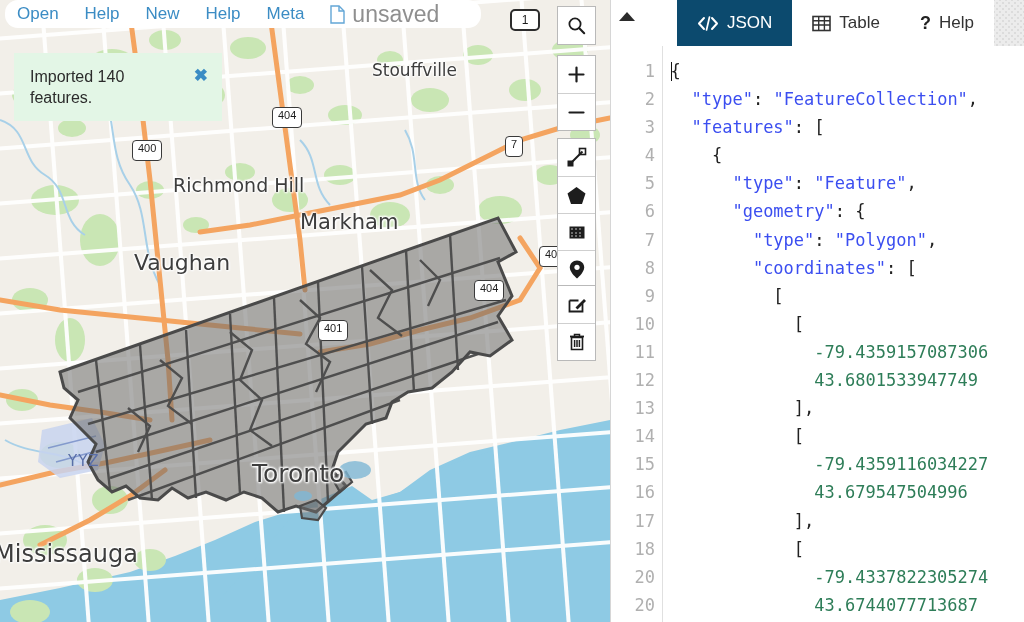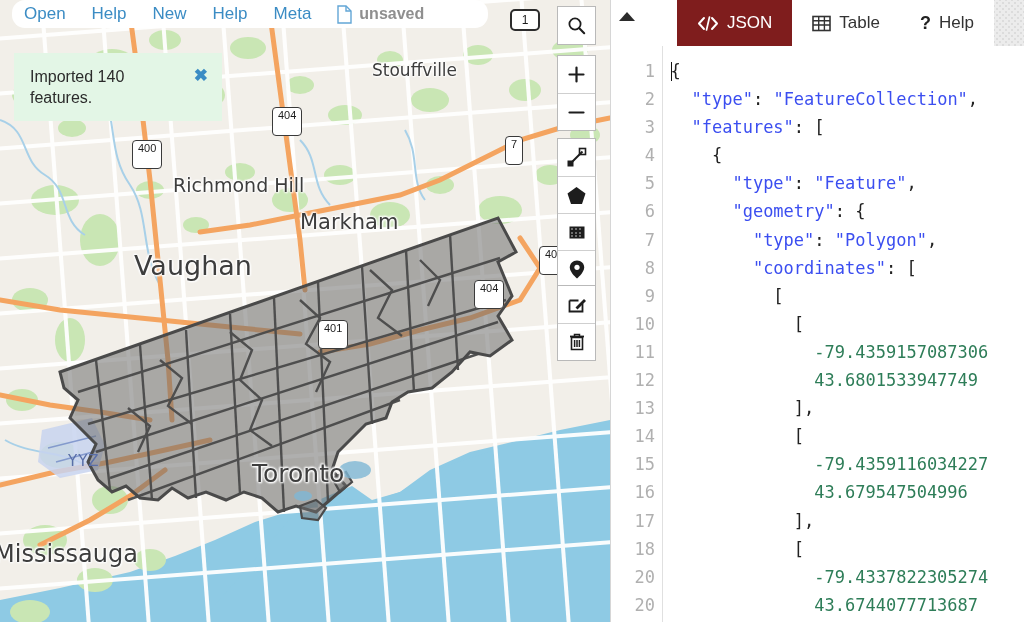--- a/index.html
+++ b/index.html
@@ -15,37 +15,37 @@
   #map-pane {
     position: relative;
     width: 610px; height: 622px;
     overflow: hidden;
     background: #f2efe9;
   }
   #map-canvas { position: absolute; inset: 0; }
 
   
   #toolbar {
-    position: absolute; top: 0; left: 12px;
+    position: absolute; top: 0; left: 5px;
     width: 476px; height: 28px;
     background: #fff;
     display: flex; align-items: center;
     padding-left: 12px;
     z-index: 40;
     border-radius: 13px;
   }
   .tb-link {
     color: #3b8cc4;
     font-size: 17px;
     margin-right: 26px;
     cursor: pointer;
     white-space: nowrap;
   }
   #file-chip { display: flex; align-items: center; gap: 7px; }
-  #file-chip .fname { color: #8f8f8f; font-size: 16px; font-weight: bold; }
+  #file-chip .fname { color: #8f8f8f; font-size: 23px; }
   .doc-ico { display:block; }
 
   
   #notice {
     position: absolute; top: 53px; left: 14px;
     width: 208px; min-height: 68px;
     background: #e3f6e6;
     padding: 13px 14px 12px 16px;
     z-index: 45;
     display: flex; justify-content: space-between; align-items: flex-start;
@@ -96,21 +96,21 @@
     font-family: "DejaVu Sans", sans-serif;
     pointer-events: none;
   }
   .shield {
     position: absolute; z-index: 21;
     border: 1.5px solid #3a3a3a;
     border-radius: 4px;
     background: #fff;
     color: #1d1d1d;
     font-size: 11px;
-    padding: 1px 5px 14px;
+    padding: 1px 5px 6px;
     font-family: "Liberation Sans", sans-serif;
     pointer-events: none;
   }
   .airport-code {
     position: absolute; z-index: 21;
     color: #5a6fa8; font-size: 15px; letter-spacing: 1px;
     font-family: "DejaVu Sans", sans-serif;
     pointer-events: none;
   }
 
@@ -130,21 +130,21 @@
     background: #fff;
   }
   .tab {
     display: flex; align-items: center; gap: 8px;
     padding: 0 20px;
     font-size: 17px;
     color: #333;
     cursor: pointer;
     background: transparent;
   }
-  .tab.active { background: #7f1d1d; color: #fff; }
+  .tab.active { background: #0c4a6e; color: #fff; }
   .tab .tab-ico { display: inline-flex; align-items: center; }
   #tab-filler { flex: 1; background: transparent; }
   #tab-pad {
     width: 108px;
     background-color: #ececec;
     background-image:
       radial-gradient(#dcdcdc 0.8px, transparent 0.8px),
       radial-gradient(#dcdcdc 0.8px, transparent 0.8px);
     background-size: 6px 6px;
     background-position: 0 0, 3px 3px;
@@ -350,21 +350,21 @@
           <ellipse cx="355" cy="470" rx="16" ry="9"></ellipse>
           <ellipse cx="303" cy="496" rx="9" ry="5"></ellipse>
         </g>
       </g>
     </svg>
 
     <div id="map-labels">
         <div class="mlabel" style="left: 372px; top: 60px; font-size: 17px;">Stouffville</div>
         <div class="mlabel" style="left: 173px; top: 174px; font-size: 19px;">Richmond Hill</div>
         <div class="mlabel" style="left: 300px; top: 210px; font-size: 21px;">Markham</div>
-        <div class="mlabel" style="left: 134px; top: 250px; font-size: 27px;">Vaughan</div>
+        <div class="mlabel" style="left: 134px; top: 250px; font-size: 22px;">Vaughan</div>
         <div class="mlabel" style="left: 252px; top: 459px; font-size: 25px;">Toronto</div>
         <div class="mlabel" style="left: -6px; top: 540px; font-size: 24px;">Mississauga</div>
       </div>
     <div id="map-shields">
         <div class="shield" style="left: 272px; top: 107px;">404</div>
         <div class="shield" style="left: 505px; top: 136px;">7</div>
         <div class="shield" style="left: 132px; top: 140px;">400</div>
         <div class="shield" style="left: 539px; top: 246px;">404</div>
         <div class="shield" style="left: 474px; top: 280px;">404</div>
         <div class="shield" style="left: 318px; top: 320px;">401</div>

